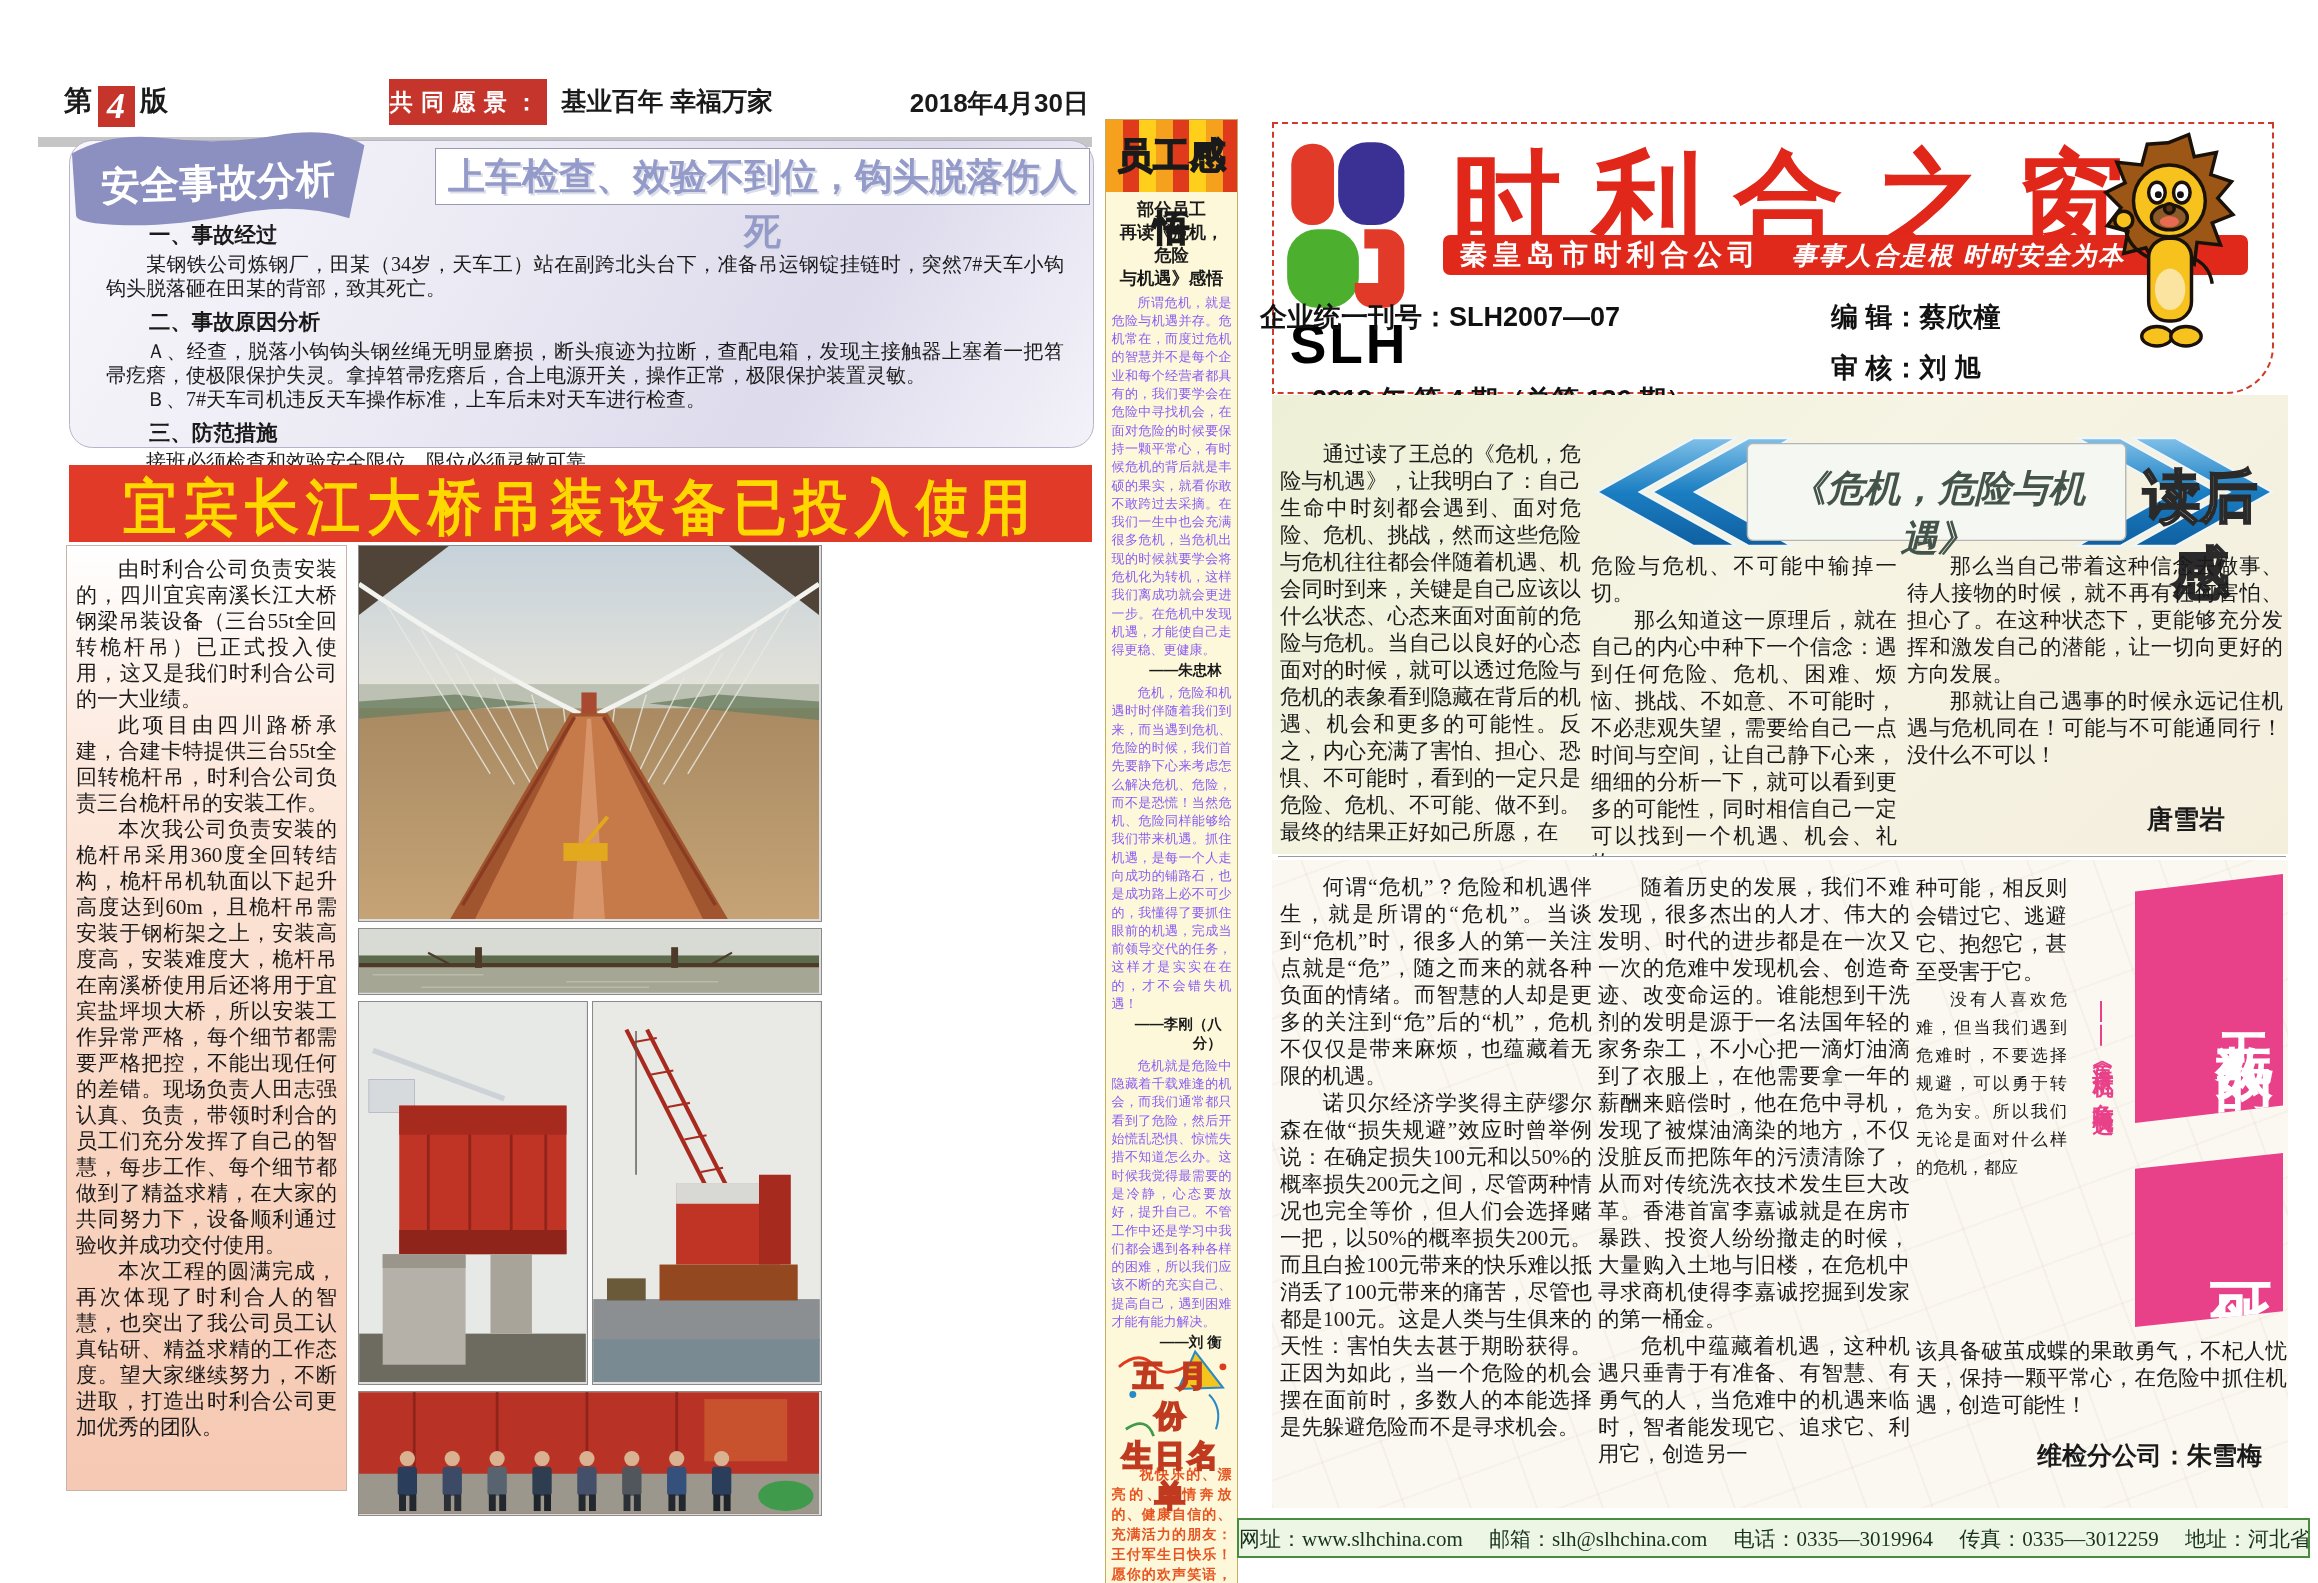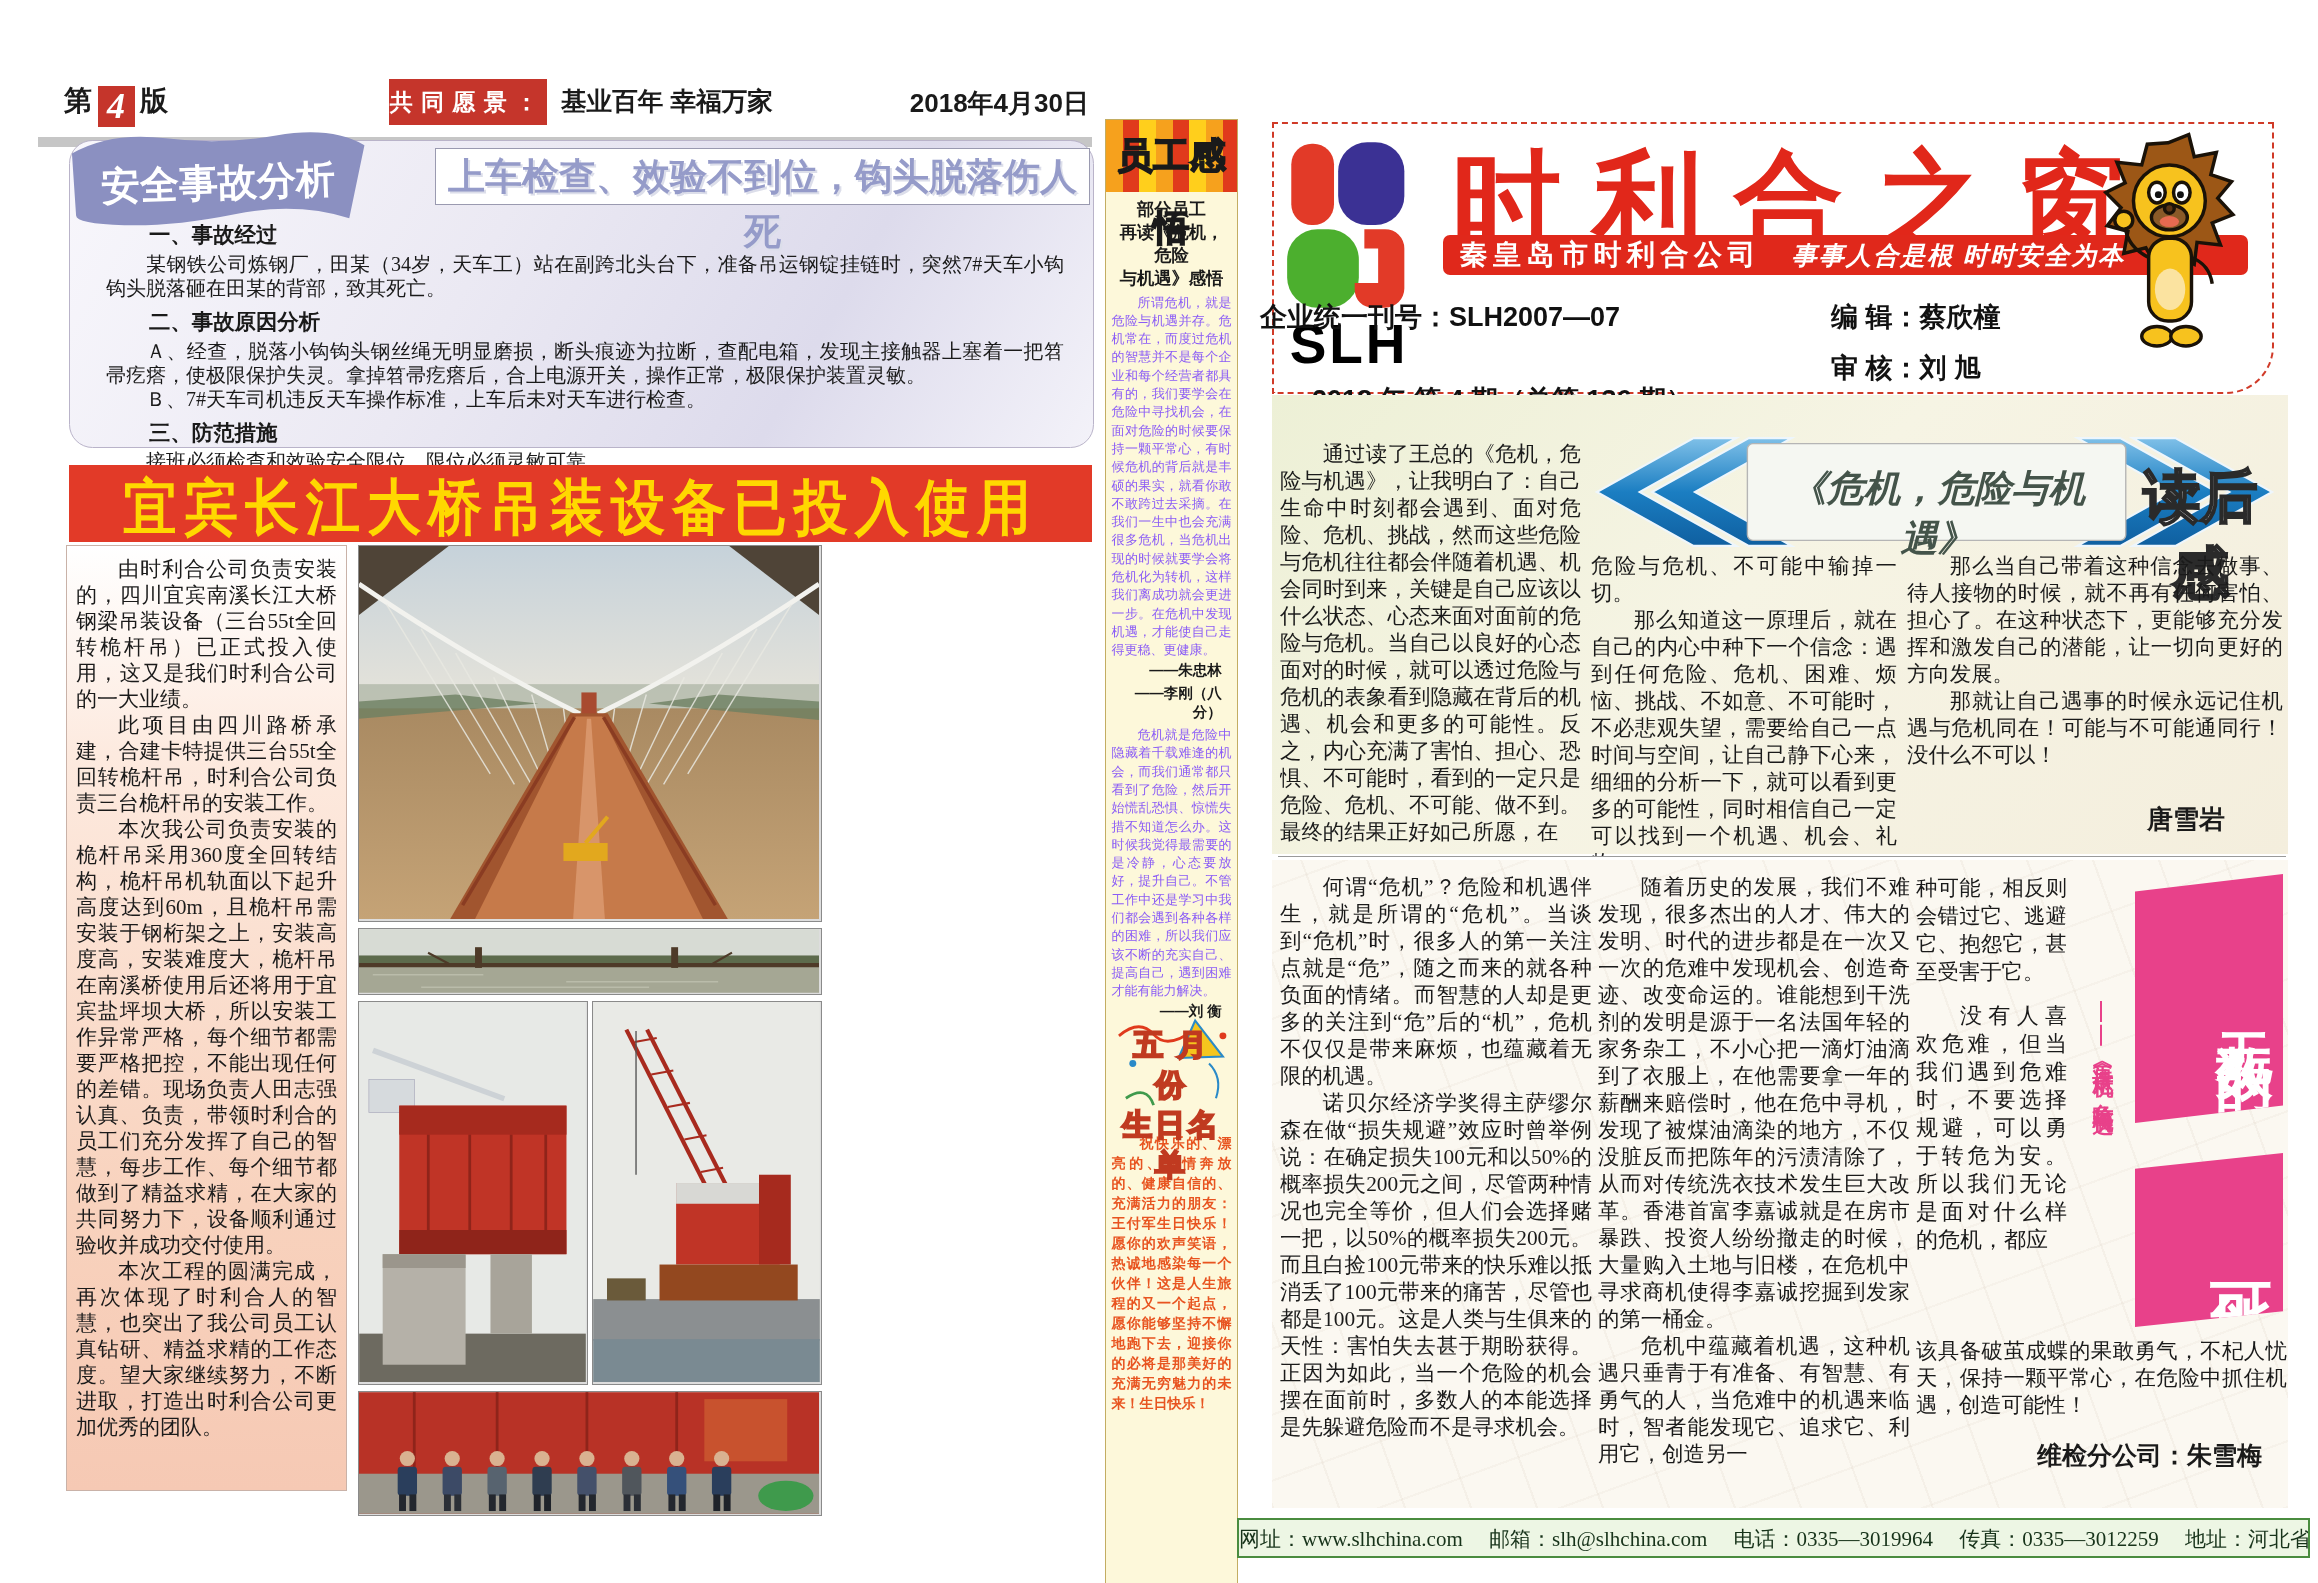--- a/index.html
+++ b/index.html
@@ -278,20 +278,21 @@
     <div class="stripes" style="margin:0 -5.5px;height:72px;text-align:center;">
       <span class="bubble" style="font-size:36px;line-height:72px;letter-spacing:0.7px;">员工感悟</span>
     </div>
     <div class="sans" style="text-align:center;font-weight:bold;font-size:17.3px;line-height:23px;margin:5.5px 0 4.1px 0;">
       <div>部分员工</div>
       <div>再读《危机，危险</div>
       <div>与机遇》感悟</div>
     </div>
     <p class="body jt">所谓危机，就是危险与机遇并存。危机常在，而度过危机的智慧并不是每个企业和每个经营者都具有的，我们要学会在危险中寻找机会，在面对危险的时候要保持一颗平常心，有时候危机的背后就是丰硕的果实，就看你敢不敢跨过去采摘。在我们一生中也会充满很多危机，当危机出现的时候就要学会将危机化为转机，这样我们离成功就会更进一步。在危机中发现机遇，才能使自己走得更稳、更健康。</p>
     <div class="sig">——朱忠林</div>
+    <p class="body jt">危机，危险和机遇时时伴随着我们到来，而当遇到危机、危险的时候，我们首先要静下心来考虑怎么解决危机、危险，而不是恐慌！当然危机、危险同样能够给我们带来机遇。抓住机遇，是每一个人走向成功的铺路石，也是成功路上必不可少的，我懂得了要抓住眼前的机遇，完成当前领导交代的任务，这样才是实实在在的，才不会错失机遇！</p>
     <div class="sig">——李刚（八分）</div>
     <p class="body jt">危机就是危险中隐藏着千载难逢的机会，而我们通常都只看到了危险，然后开始慌乱恐惧、惊慌失措不知道怎么办。这时候我觉得最需要的是冷静，心态要放好，提升自己。不管工作中还是学习中我们都会遇到各种各样的困难，所以我们应该不断的充实自己、提高自己，遇到困难才能有能力解决。</p>
     <div class="sig">——刘  衡</div>
     <div style="position:relative;height:104px;">
       <svg class="abs" style="left:0;top:-9.7px;" width="122" height="111" viewBox="0 0 176 160">
         <path d="M10,30 Q40,5 60,28 T120,20" stroke="#e03a1c" stroke-width="4" fill="none"></path>
         <path d="M150,120 Q160,90 140,70" stroke="#2a8ac8" stroke-width="3" fill="none"></path>
         <polygon points="120,8 160,60 96,62" fill="#f5c51e" stroke="#2a8ac8" stroke-width="3"></polygon>
         <circle cx="30" cy="70" r="5" fill="#2a8ac8"></circle>
           <circle cx="160" cy="30" r="5" fill="#e03a1c"></circle>
@@ -386,21 +387,21 @@
   <div class="abs rcol jt" style="left:1280px;top:874px;width:312px;height:622px;overflow:hidden;">
     <p class="ind">何谓“危机”？危险和机遇伴生，就是所谓的“危机”。当谈到“危机”时，很多人的第一关注点就是“危”，随之而来的就各种负面的情绪。而智慧的人却是更多的关注到“危”后的“机”，危机不仅仅是带来麻烦，也蕴藏着无限的机遇。</p>
     <p class="ind">诺贝尔经济学奖得主萨缪尔森在做“损失规避”效应时曾举例说：在确定损失100元和以50%的概率损失200元之间，尽管两种情况也完全等价，但人们会选择赌一把，以50%的概率损失200元。而且白捡100元带来的快乐难以抵消丢了100元带来的痛苦，尽管也都是100元。这是人类与生俱来的天性：害怕失去甚于期盼获得。正因为如此，当一个危险的机会摆在面前时，多数人的本能选择是先躲避危险而不是寻求机会。</p>
   </div>
   <div class="abs rcol jt" style="left:1598px;top:874px;width:312px;height:622px;overflow:hidden;">
     <p class="ind">随着历史的发展，我们不难发现，很多杰出的人才、伟大的发明、时代的进步都是在一次又一次的危难中发现机会、创造奇迹、改变命运的。谁能想到干洗剂的发明是源于一名法国年轻的家务杂工，不小心把一滴灯油滴到了衣服上，在他需要拿一年的薪酬来赔偿时，他在危中寻机，发现了被煤油滴染的地方，不仅没脏反而把陈年的污渍清除了，从而对传统洗衣技术发生巨大改革。香港首富李嘉诚就是在房市暴跌、投资人纷纷撤走的时候，大量购入土地与旧楼，在危机中寻求商机使得李嘉诚挖掘到发家的第一桶金。</p>
     <p class="ind">危机中蕴藏着机遇，这种机遇只垂青于有准备、有智慧、有勇气的人，当危难中的机遇来临时，智者能发现它、追求它、利用它，创造另一</p>
   </div>
   <div class="abs jt" style="left:1916px;top:874px;width:151px;height:415px;overflow:hidden;">
     <p style="font-size:21.4px;line-height:28px;margin:0;">种可能，相反则会错过它、逃避它、抱怨它，甚至受害于它。</p>
-    <p class="ind" style="font-size:22px;line-height:28px;margin-top:16px;">没有人喜欢危难，但当我们遇到危难时，不要选择规避，可以勇于转危为安。所以我们无论是面对什么样的危机，都应</p>
+    <p class="ind" style="font-size:17px;line-height:28px;">没有人喜欢危难，但当我们遇到危难时，不要选择规避，可以勇于转危为安。所以我们无论是面对什么样的危机，都应</p>
   </div>
   <div class="abs rcol jt" style="left:1916px;top:1338px;width:371px;height:90px;overflow:hidden;">
     <p>该具备破茧成蝶的果敢勇气，不杞人忧天，保持一颗平常心，在危险中抓住机遇，创造可能性！</p>
   </div>
   <div class="abs sigbold" style="left:1916px;top:1439px;width:346px;text-align:right;font-size:25px;">维检分公司：朱雪梅</div>
 
   <div class="pinkblock abs" style="left:2135px;top:874px;width:148px;height:249px;font-size:57px;letter-spacing:12.4px;padding-top:16.6px;box-sizing:border-box;clip-path:polygon(0 7%,100% 0,100% 93%,0 100%);">无数的</div>
   <div class="pinkblock abs" style="left:2135px;top:1153px;width:148px;height:174px;font-size:62px;letter-spacing:11px;padding-top:9.7px;box-sizing:border-box;clip-path:polygon(0 9%,100% 0,100% 91%,0 100%);">可能</div>
   <div class="vtext abs" style="left:2089px;top:1001px;height:387px;font-size:21px;letter-spacing:2.8px;">——再读《危机、危险与机遇》</div>
 

